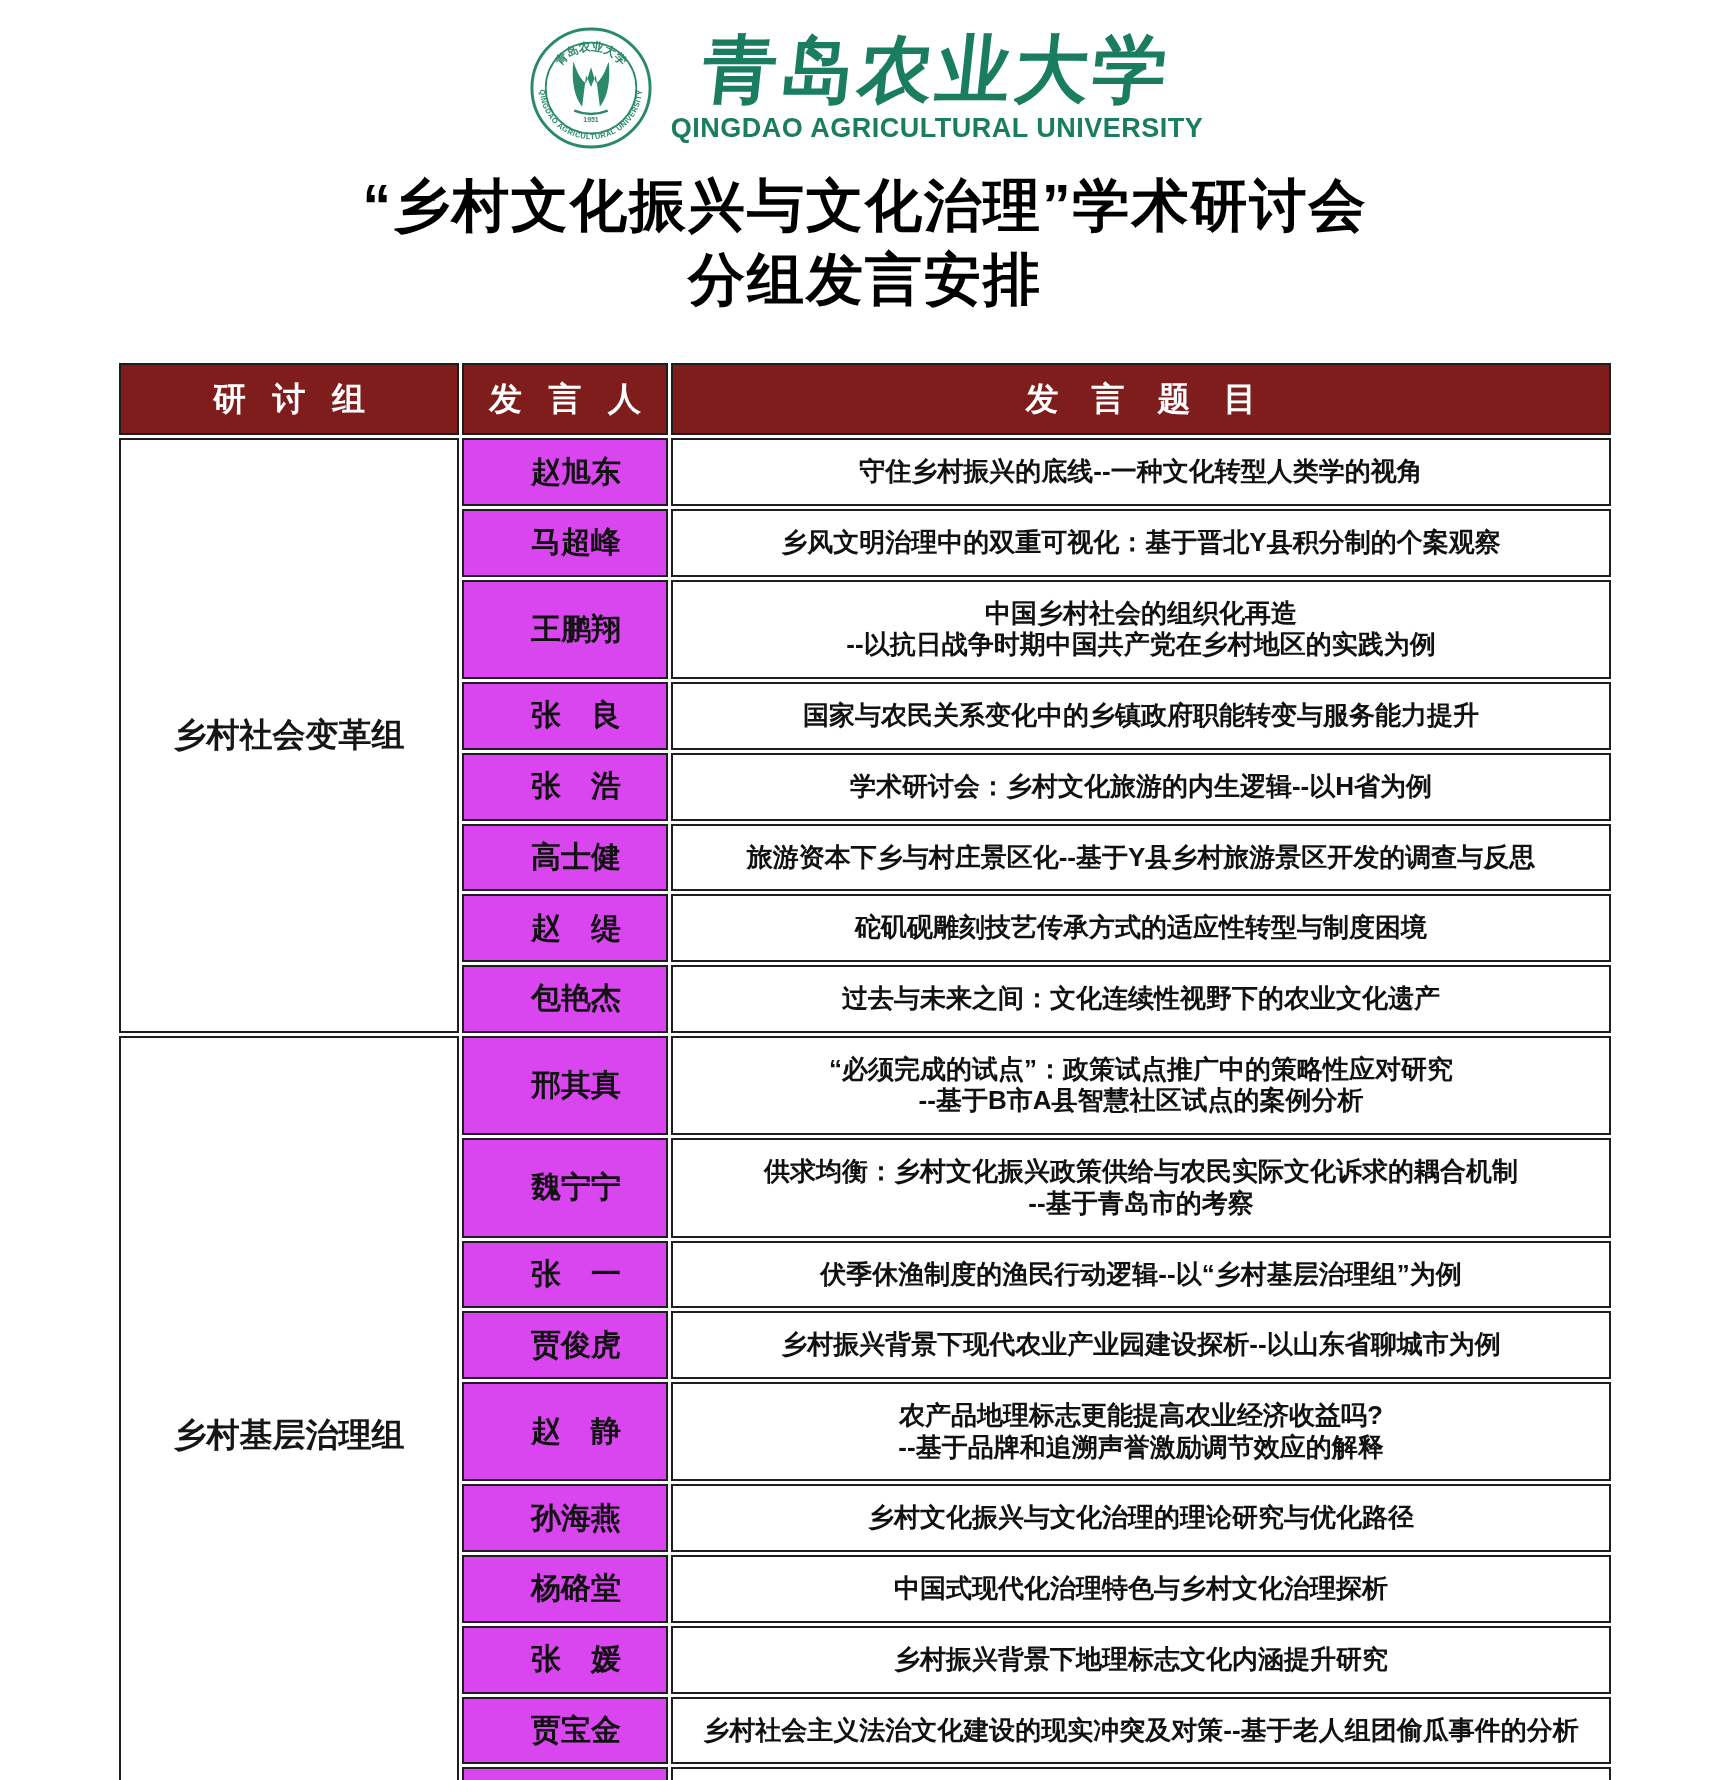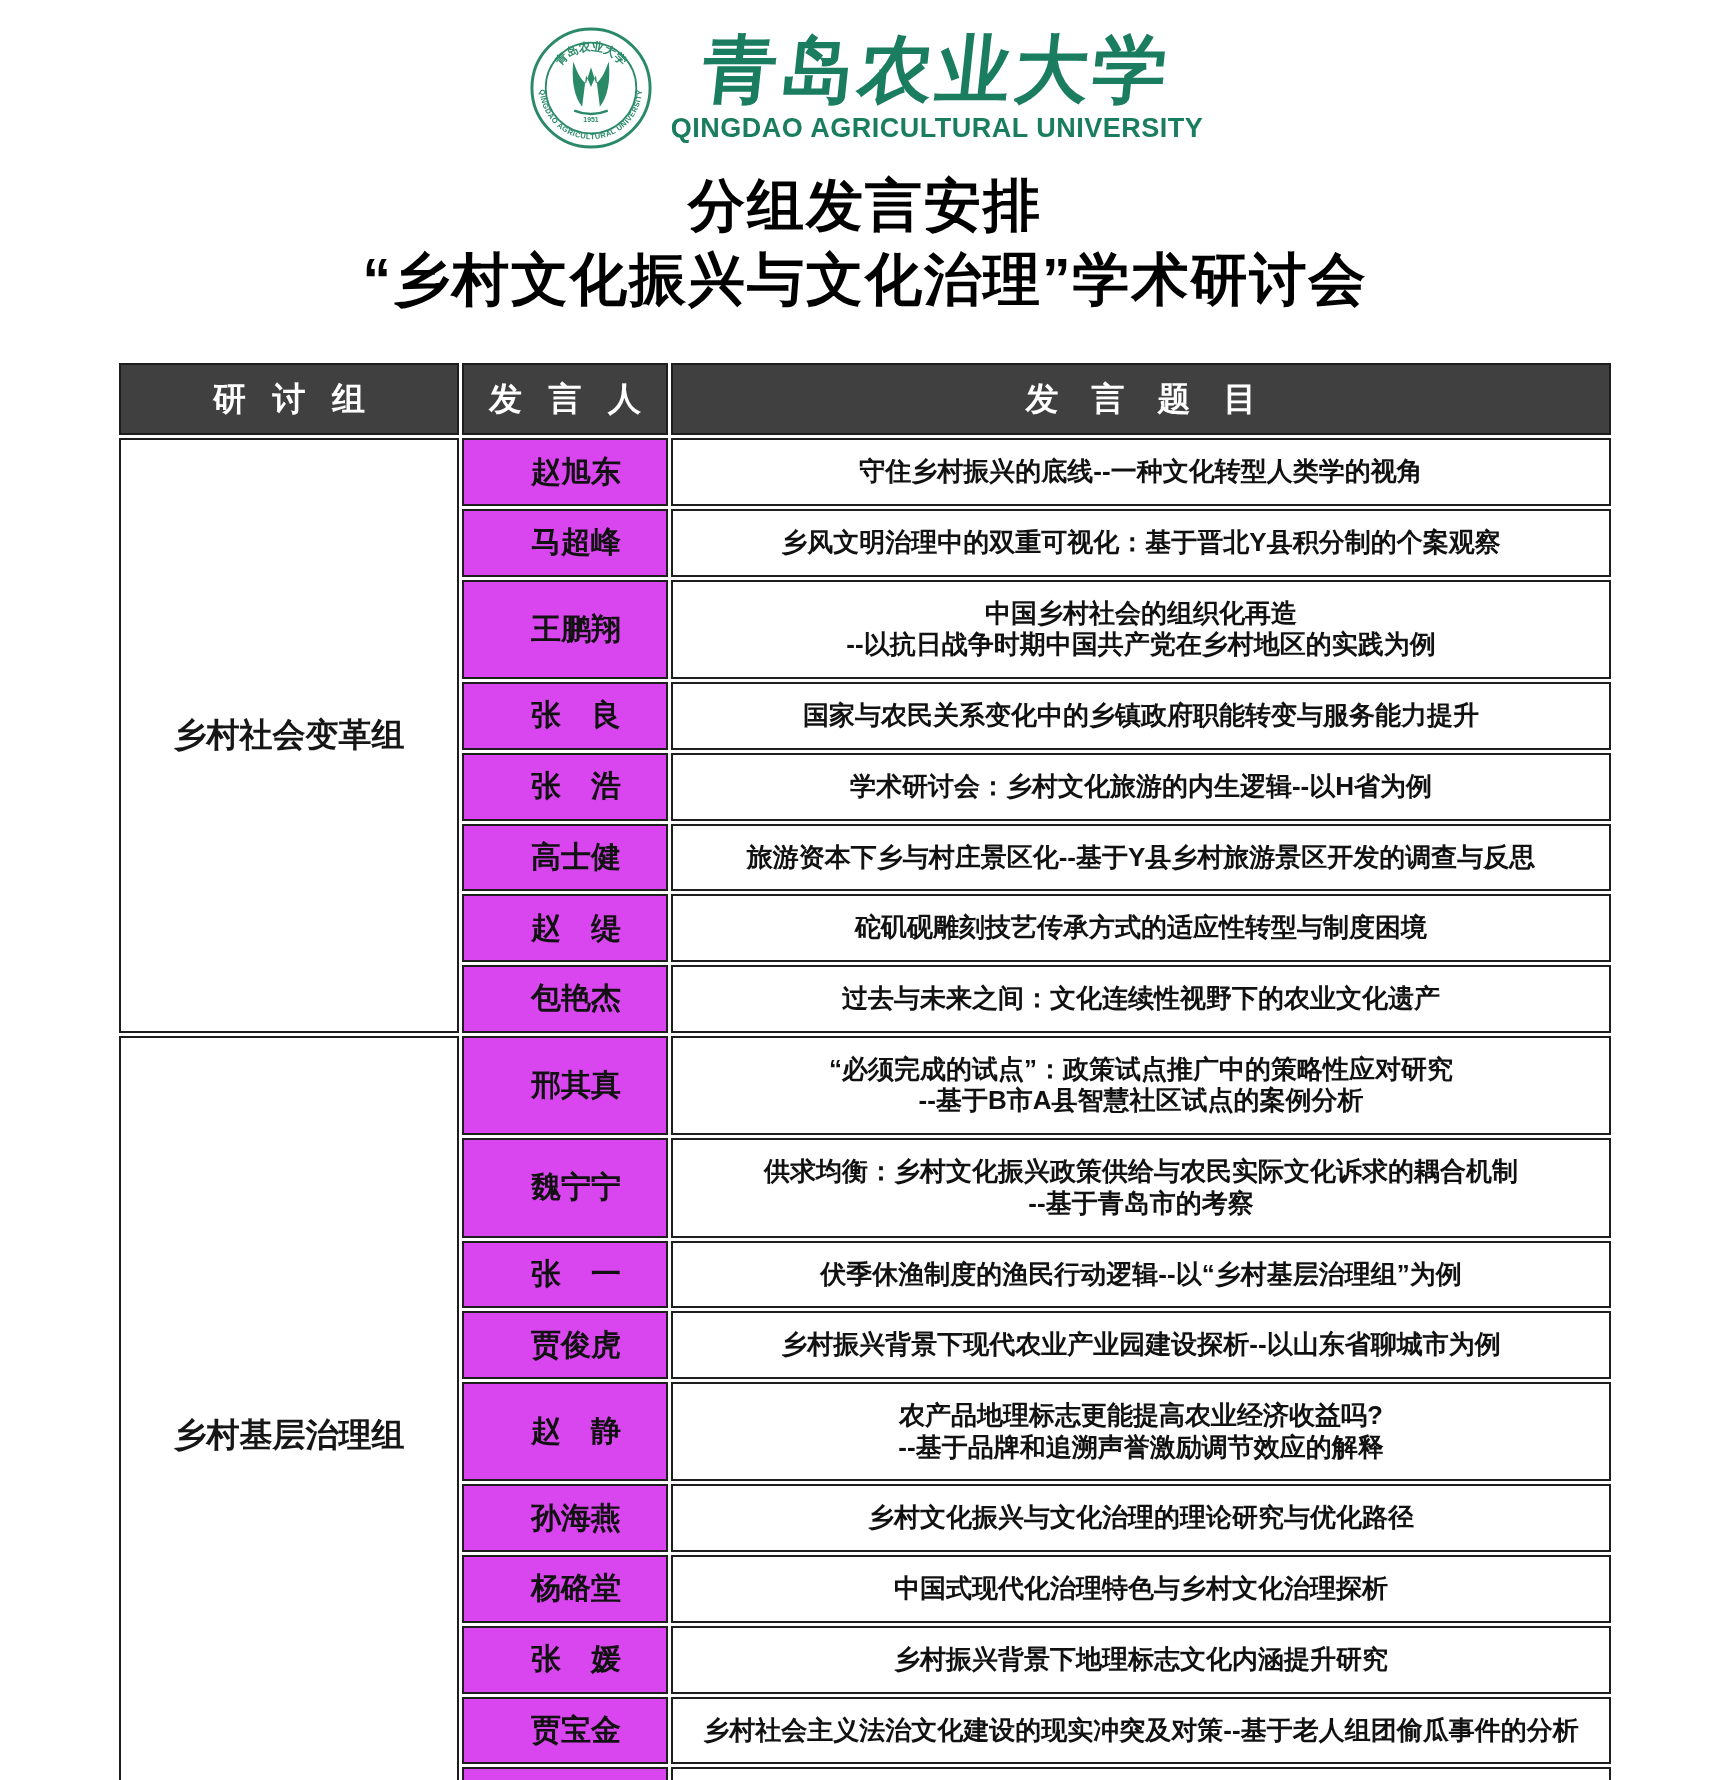--- a/index.html
+++ b/index.html
@@ -38,21 +38,21 @@
   .table-wrap{width:1498px;margin:44px auto 0 auto;}
   table.schedule{
     border-collapse:separate;border-spacing:3px;
     table-layout:fixed;width:1498px;background:#fff;
   }
   table.schedule th, table.schedule td{
     border:2.5px solid #1e1e1e;box-sizing:border-box;
     text-align:center;vertical-align:middle;
   }
   th.head-cell{
-    background:#404040;color:#ffffff;
+    background:#7f1d1d;color:#ffffff;
     font-size:33px;font-weight:bold;height:72px;
   }
   .ls{letter-spacing:0.8em;margin-right:-0.8em;}
   .ls-wide{letter-spacing:1.0em;margin-right:-1.0em;}
   td.group-cell{
     font-size:33px;font-weight:bold;color:#161616;
     background:#fff;padding:8px 6px;
   }
   td.speaker-cell{
     font-size:30px;font-weight:bold;color:#111;
@@ -89,22 +89,22 @@
       <path d="M48 88 Q65 95 82 88" fill="none" stroke="#2a8a68" stroke-width="2.5"></path>
       <text x="65" y="100" font-size="7" font-weight="bold" fill="#2a8a68" text-anchor="middle">1951</text>
     </svg>
     <div class="wordmark">
       <div class="calligraphy">青岛农业大学</div>
       <div class="eng-name">QINGDAO AGRICULTURAL UNIVERSITY</div>
     </div>
   </div>
 
   <div class="doc-title">
+    <div>“乡村文化振兴与文化治理”学术研讨会</div>
     <div>分组发言安排</div>
-    <div>“乡村文化振兴与文化治理”学术研讨会</div>
   </div>
 
   <div class="table-wrap">
     <table class="schedule">
       <colgroup>
         <col style="width:340px">
         <col style="width:206px">
         <col>
       </colgroup>
       <thead>

